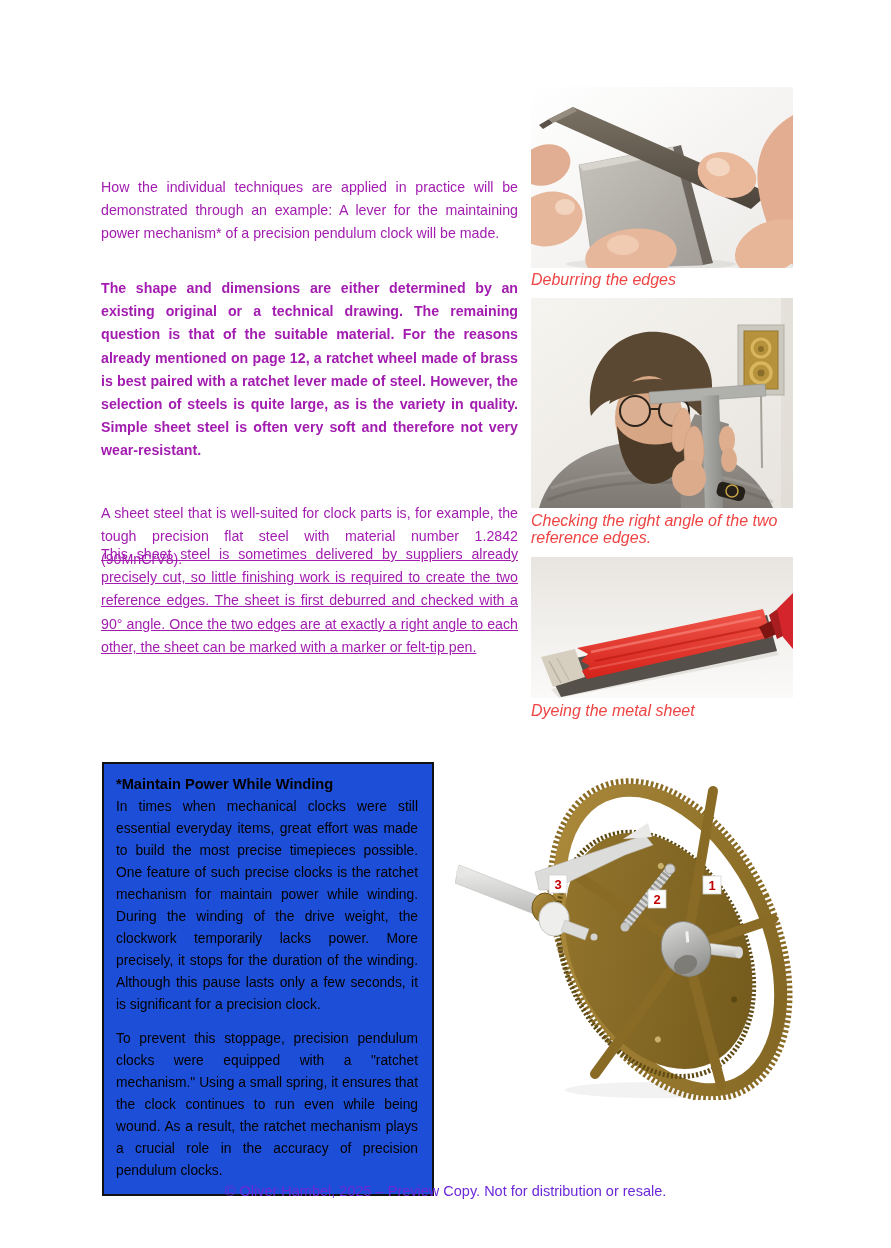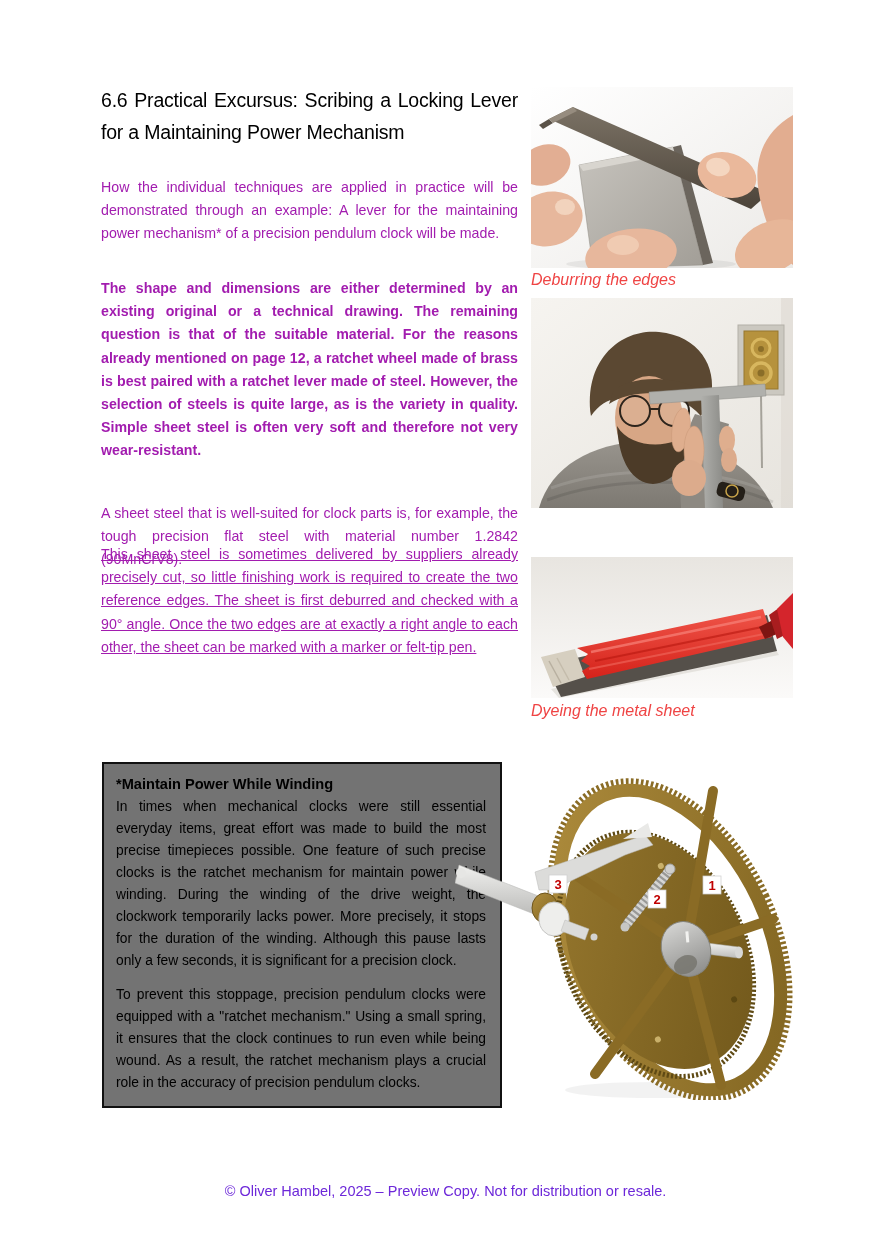--- a/index.html
+++ b/index.html
@@ -32,22 +32,22 @@
     text-align: justify;
     color: #a21caf;
   }
   .p1 { top: 176px; }
   .p2 { top: 277px; font-weight: bold; }
   .p3 { top: 466px; margin-top: 36px; }
   .p4 { top: 543px; text-decoration: underline; }
   .p5 { top: 692px; }
   .note-box {
     position: absolute;
-    left: 102px; top: 762px; width: 400px;
-    background: #737373;
+    left: 102px; top: 762px; width: 332px;
+    background: #1d4ed8;
     border: 2.5px solid #111;
     padding: 9px 14px 12px 12px;
     font-size: 13.8px;
     line-height: 22px;
     text-align: justify;
   }
   .note-box h2 {
     font-size: 14.6px;
     font-weight: 700;
     line-height: 23px;
@@ -80,21 +80,20 @@
     font-size: 13px;
     font-weight: bold;
     fill: #c00000;
   }
 </style>
 </head>
 <body>
 
 <div class="page">
 
-  <h1 class="page-title">6.6 Practical Excursus: Scribing a Locking Lever for a Maintaining Power Mechanism</h1>
 
   <p class="body-par p1">How the individual techniques are applied in practice will be demonstrated through an example: A lever for the maintaining power mechanism* of a precision pendulum clock will be made.</p>
   <p class="body-par p2">The shape and dimensions are either determined by an existing original or a technical drawing. The remaining question is that of the suitable material. For the reasons already mentioned on page 12, a ratchet wheel made of brass is best paired with a ratchet lever made of steel. However, the selection of steels is quite large, as is the variety in quality. Simple sheet steel is often very soft and therefore not very wear-resistant.</p>
   <p class="body-par p3">A sheet steel that is well-suited for clock parts is, for example, the tough precision flat steel with material number 1.2842 (90MnCrV8).</p>
   <p class="body-par p4">This sheet steel is sometimes delivered by suppliers already precisely cut, so little finishing work is required to create the two reference edges. The sheet is first deburred and checked with a 90° angle. Once the two edges are at exactly a right angle to each other, the sheet can be marked with a marker or felt-tip pen.</p>
 
   <div class="note-box">
     <h2>*Maintain Power While Winding</h2>
     <p>In times when mechanical clocks were still essential everyday items, great effort was made to build the most precise timepieces possible. One feature of such precise clocks is the ratchet mechanism for maintain power while winding. During the winding of the drive weight, the clockwork temporarily lacks power. More precisely, it stops for the duration of the winding. Although this pause lasts only a few seconds, it is significant for a precision clock.</p>
     <p>To prevent this stoppage, precision pendulum clocks were equipped with a "ratchet mechanism." Using a small spring, it ensures that the clock continues to run even while being wound. As a result, the ratchet mechanism plays a crucial role in the accuracy of precision pendulum clocks.</p>
@@ -177,20 +176,21 @@
       <polygon points="170,98 188,97 192,210 174,210" fill="url(#bladeG)"></polygon>
       <ellipse cx="150" cy="132" rx="9" ry="22" fill="#dfae8e" stroke="#c79676" stroke-width="0.5" transform="rotate(8 150 132)"></ellipse>
       <ellipse cx="163" cy="152" rx="10" ry="24" fill="#dfae8e" stroke="#c79676" stroke-width="0.5"></ellipse>
       <ellipse cx="158" cy="180" rx="17" ry="18" fill="#dcab8c"></ellipse>
       <ellipse cx="196" cy="142" rx="8" ry="14" fill="#dfae8e"></ellipse>
       <ellipse cx="198" cy="162" rx="8" ry="12" fill="#dcab8c"></ellipse>
       <rect x="186" y="186" width="28" height="15" rx="5" fill="#241f18" transform="rotate(14 200 193)"></rect>
       <circle cx="201" cy="193" r="6" fill="none" stroke="#c8a44a" stroke-width="1.5"></circle>
     </svg>
   </div>
+  <div class="caption cap2">Checking the right angle of the two reference edges.</div>
 
   <div class="figure" style="left:531px; top:557px;">
     <svg width="262" height="141" viewBox="0 0 262 141">
       <defs>
         <linearGradient id="bg3" x1="0" y1="0" x2="0" y2="1">
           <stop offset="0" stop-color="#e8e5e0"></stop>
             <stop offset="1" stop-color="#fbfaf9"></stop>
         </linearGradient>
         <linearGradient id="redG" x1="0" y1="0" x2="0" y2="1">
           <stop offset="0" stop-color="#f0564a"></stop>

